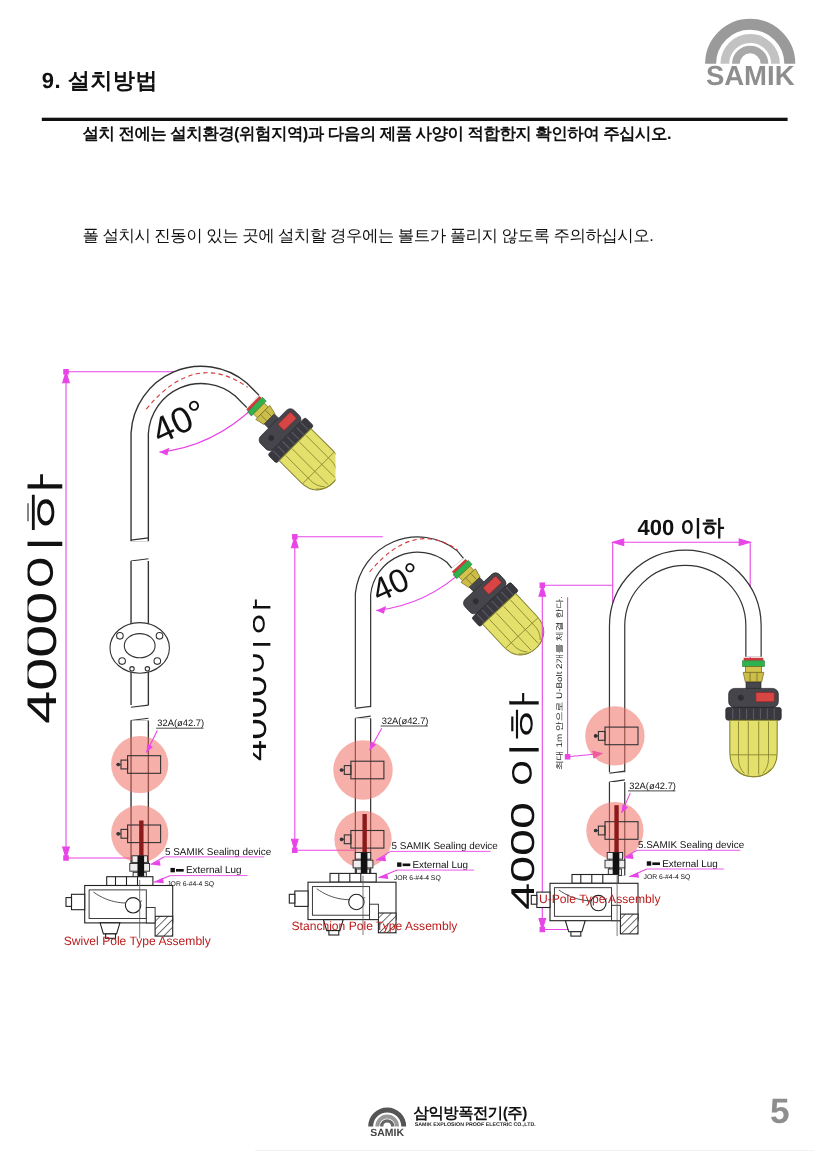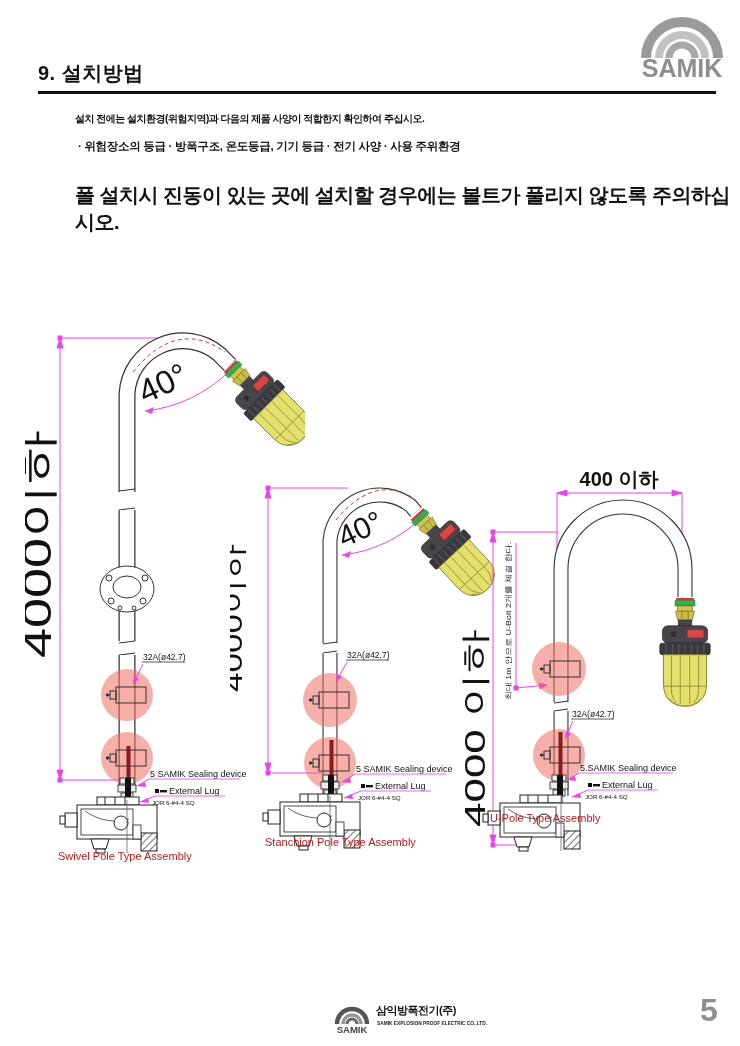--- a/index.html
+++ b/index.html
@@ -1,27 +1,27 @@
 <!DOCTYPE html>
 <html><head>
 <meta charset="utf-8">
 <style>
   html,body{margin:0;padding:0;background:#e8e8e8;}
   .page{position:relative;width:740px;height:1046px;background:#ffffff;overflow:hidden;
         font-family:"Liberation Sans",sans-serif;color:#111;}
   .abs{position:absolute;}
   .title{left:38px;top:60px;width:678px;font-size:20px;font-weight:bold;
-         border-bottom:3px solid #111;padding-bottom:4px;letter-spacing:0.5px;}
-  .intro1{left:75px;top:112px;font-size:10px;font-weight:bold;letter-spacing:-0.5px;}
+         border-bottom:3px solid #111;padding-bottom:20px;letter-spacing:0.5px;}
+  .intro1{left:75px;top:112px;font-size:15px;font-weight:bold;letter-spacing:-0.5px;}
   .intro2{left:78px;top:139px;font-size:11.5px;font-weight:bold;letter-spacing:-0.3px;}
-  .intro3{left:75px;top:182px;font-size:20px;font-weight:bold;letter-spacing:-0.5px;}
+  .intro3{left:75px;top:205px;font-size:15px;font-weight:normal;letter-spacing:-0.5px;}
   .caption{font-size:11px;color:#b91c1c;}
   .logo-top{left:628px;top:8px;width:108px;height:72px;}
   .footer{left:330px;top:1000px;width:260px;height:40px;}
-  .footer-kr{position:absolute;left:46px;top:3px;font-size:11px;font-weight:bold;letter-spacing:-0.5px;}
+  .footer-kr{position:absolute;left:46px;top:3px;font-size:14px;font-weight:bold;letter-spacing:-0.5px;}
   .footer-en{position:absolute;left:47px;top:21px;font-size:4.8px;font-weight:bold;color:#222;}
   .pagenum{left:700px;top:992px;font-size:32px;font-weight:bold;color:#8e8e8e;}
   svg text{font-family:"Liberation Sans",sans-serif;}
 </style>
 </head>
 <body>
 
 <div class="page">
 
   <svg width="0" height="0" style="position:absolute">
@@ -88,21 +88,20 @@
 
   <svg class="abs logo-top" viewBox="0 0 108 72">
     <path d="M18,50 A36,36 0 0 1 90,50" fill="none" stroke="#9a9a9a" stroke-width="10"></path>
     <path d="M31,50 A23,23 0 0 1 77,50" fill="none" stroke="#c2c2c2" stroke-width="8"></path>
     <path d="M41,50 A13,13 0 0 1 67,50" fill="none" stroke="#a8a8a8" stroke-width="7"></path>
     <text x="54" y="69" text-anchor="middle" font-size="25" font-weight="bold" fill="#8e8e8e">SAMIK</text>
   </svg>
 
   <div class="abs title">9. 설치방법</div>
   <div class="abs intro1">설치 전에는 설치환경(위험지역)과 다음의 제품 사양이 적합한지 확인하여 주십시오.</div>
-  <div class="abs intro2">· 위험장소의 등급 · 방폭구조, 온도등급, 기기 등급 · 전기 사양 · 사용 주위환경</div>
   <div class="abs intro3">폴 설치시 진동이 있는 곳에 설치할 경우에는 볼트가 풀리지 않도록 주의하십시오.</div>
 
   <svg class="abs" style="left:25px;top:308px" width="280" height="575" viewBox="0 0 280 575">
 
     <g stroke="#e845e8" stroke-width="1" fill="#e845e8">
       <line x1="35" y1="30" x2="35" y2="472"></line>
       <line x1="35" y1="30" x2="140" y2="30"></line>
       <line x1="35" y1="472" x2="100" y2="472"></line>
       <polygon points="35,30 32,40 38,40"></polygon>
       <polygon points="35,472 32,462 38,462"></polygon>

